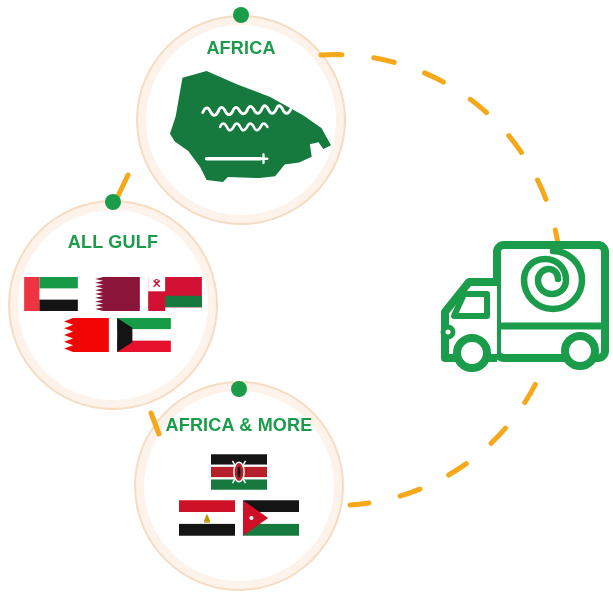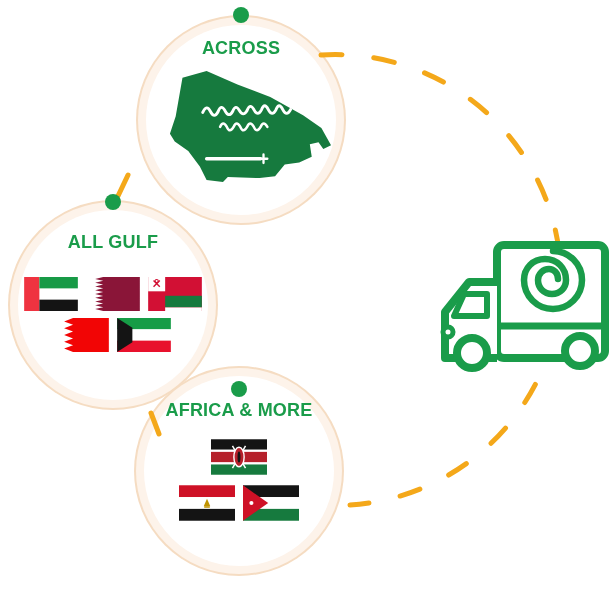--- a/index.html
+++ b/index.html
@@ -13,21 +13,21 @@
   
   .bubble{
     position:absolute;width:190px;height:190px;border-radius:50%;
     background:#fff;
     box-shadow:0 0 0 8px #FDF3EA, 0 0 0 10px #F5DCC2;
     z-index:1;display:flex;flex-direction:column;align-items:center;
     box-sizing:border-box;
   }
   .bubble-ksa{left:146px;top:25px;padding-top:13px;}
   .bubble-gulf{left:18px;top:210px;padding-top:22px;}
-  .bubble-africa{left:144px;top:376px;padding-top:24px;}
+  .bubble-africa{left:144px;top:391px;padding-top:24px;}
 
   .bubble-title{
     color:#1A9C4A;font-weight:800;font-size:18px;line-height:1.16;
     text-align:center;letter-spacing:.2px;white-space:nowrap;
   }
 
   .ksa-map{width:164px;height:116px;margin-top:8px;margin-left:22px;align-self:flex-start;}
   .ksa-map svg{width:100%;height:100%;display:block;}
 
   .flags{display:flex;flex-direction:column;align-items:center;gap:7px;margin-top:24px;}
@@ -51,21 +51,21 @@
   .truck{position:absolute;left:435px;top:238px;width:175px;height:140px;z-index:3;}
   .truck svg{width:100%;height:100%;display:block;}
 </style>
 </head>
 <body>
 
 <div class="stage">
 
   <div class="bubble bubble-ksa">
     <div class="bubble-title">
-      <div>ACROSS</div>
+      <div>AFRICA</div>
     </div>
     <div class="ksa-map">
       <svg viewBox="0 0 170 120" aria-hidden="true">
         <path d="M15,11 L40,4 L72,18 L106,31 L140,50 L159,63 L169,81 L161,85 L156,78 L147,80 L149,93 L136,99 L121,101 L111,113 L95,115 L62,114 L57,119 L40,117 L33,103 L21,87 L7,77 L2,69 L8,51 Z" fill="#167A3E"></path>
         <path d="M36,47 q4,-9 8,-1 q4,8 8,0 q3,-8 7,-1 q4,8 8,1 q3,-8 7,-1 q4,7 8,0 q3,-8 7,-1 q4,8 8,0 q3,-8 7,0 q4,8 8,0 q3,-8 7,0 q4,8 8,0" stroke="#fff" stroke-width="3" fill="none" stroke-linecap="round"></path>
         <path d="M54,62 q3,-7 7,0 q3,7 7,0 q3,-7 7,0 q3,7 7,0 q3,-7 7,0 q3,7 7,0 q3,-7 7,0" stroke="#fff" stroke-width="2.6" fill="none" stroke-linecap="round"></path>
         <path d="M40,95 H96" stroke="#fff" stroke-width="3.4" stroke-linecap="round"></path>
         <path d="M96,95 h7 M99,90.5 v9" stroke="#fff" stroke-width="2.4" stroke-linecap="round"></path>
       </svg>
     </div>

